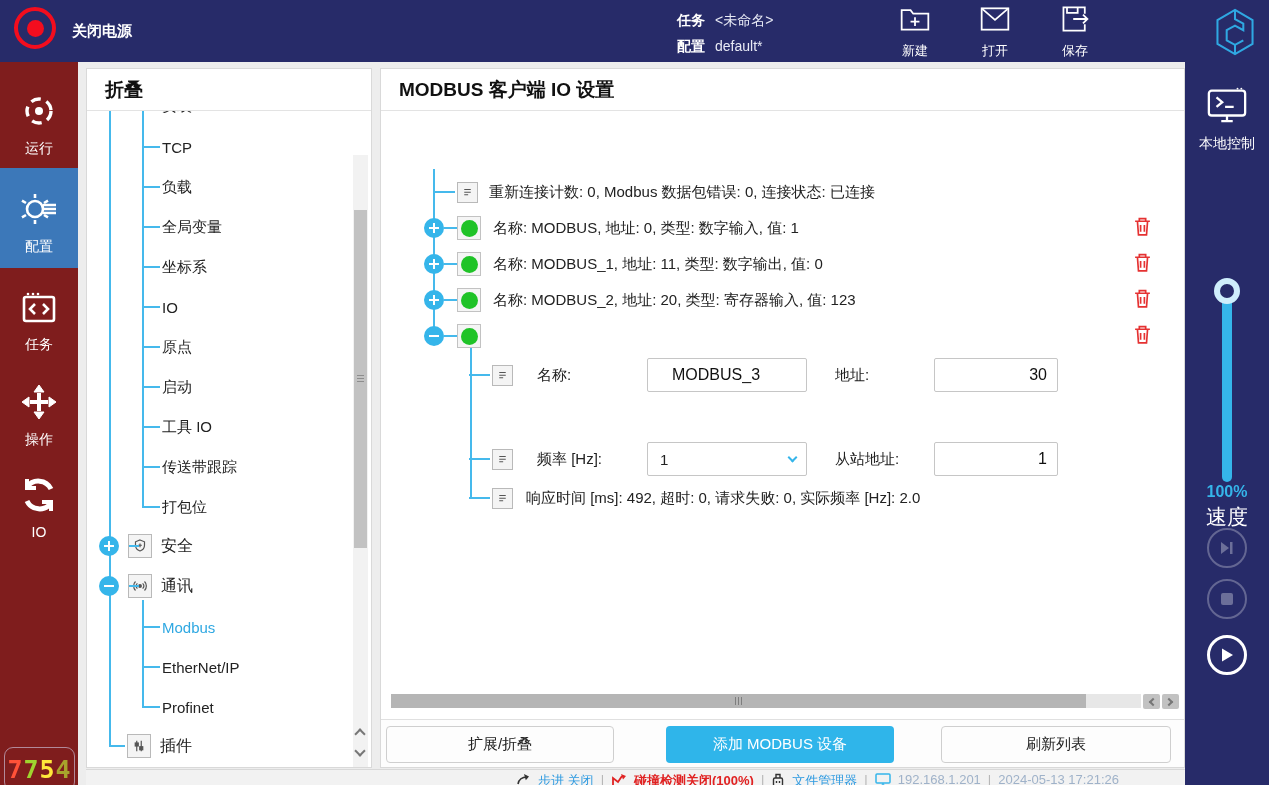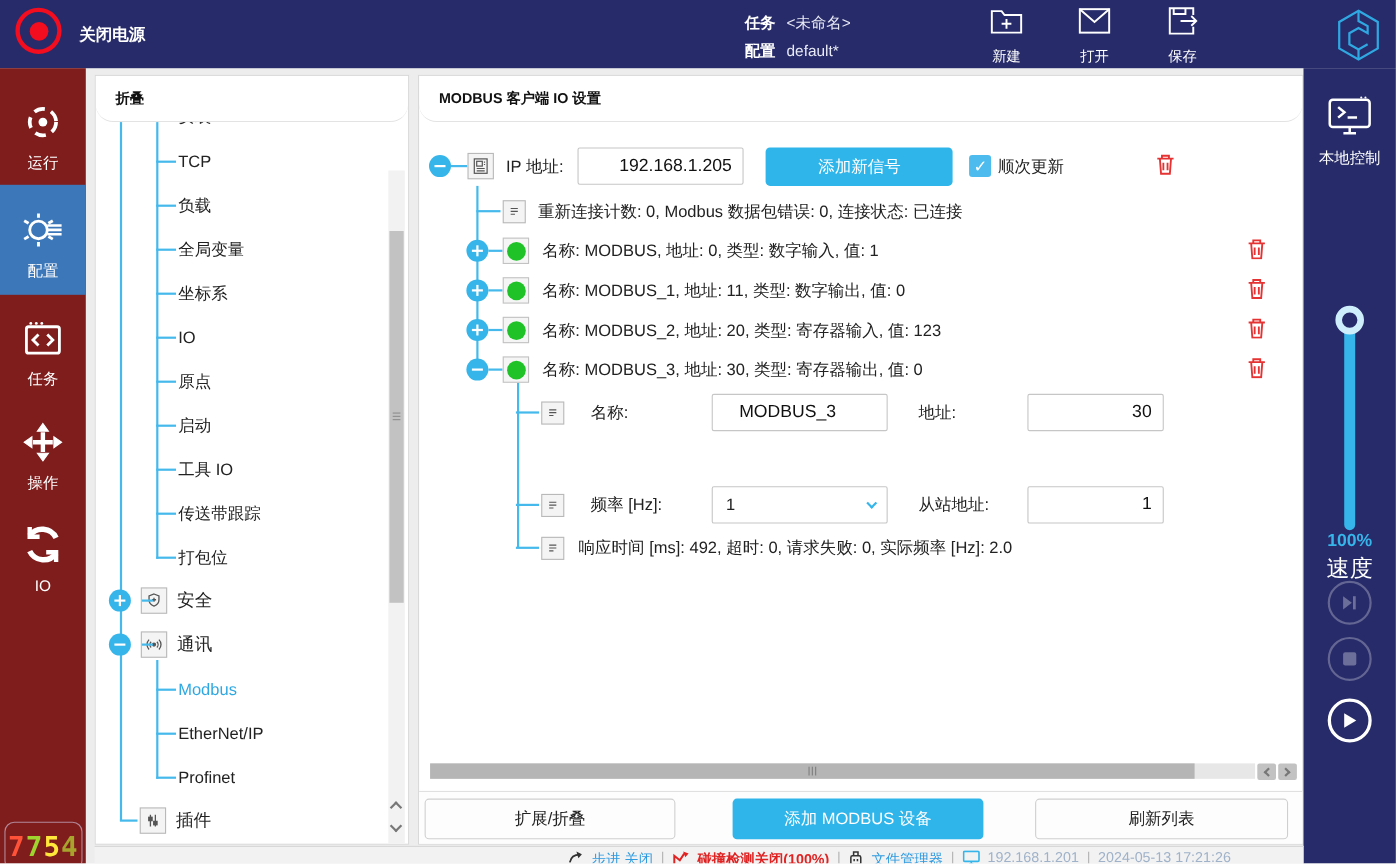--- a/index.html
+++ b/index.html
@@ -19,21 +19,21 @@
   .tb-action svg { display:block; }
 
   
   .leftnav { left:0; top:62px; width:78px; height:723px; background:#7f1d1d; }
   .ln-item { left:0; width:78px; display:flex; flex-direction:column; align-items:center; gap:7px; color:#fff; font-size:14px; cursor:pointer; padding-top:8px; }
   .ln-item.active { background:#3c78b9; }
   .counter-box { left:4px; top:685px; width:71px; height:44px; border:1px solid rgba(220,225,255,.55); border-radius:9px; display:flex; align-items:center; justify-content:center; font-size:25px; font-weight:bold; letter-spacing:1px; font-family:"DejaVu Sans Mono",monospace; }
 
   
   .panel { background:#fff; border:1px solid #d9d9d9; }
-  .panel-head { height:42px; border-bottom:1px solid #e3e3e3; display:flex; align-items:center; padding-left:18px; font-size:13px; font-weight:bold; color:#111;border-radius:16px; }
+  .panel-head { height:42px; border-bottom:1px solid #e3e3e3; display:flex; align-items:center; padding-left:18px; font-size:19px; font-weight:bold; color:#111; }
   .tree-panel { left:86px; top:68px; width:286px; height:700px; }
   .tree-body { position:relative; height:656px; overflow:hidden; }
   .rail { position:absolute; width:2px; background:#45b9ec; }
   .trow { position:absolute; height:28px; display:flex; align-items:center; font-size:15px; color:#222; cursor:pointer; }
   .trow .tick { position:absolute; height:2px; background:#45b9ec; top:13px; }
   .tlabel.hl { color:#2fa8e2; }
   .xcircle { width:20px; height:20px; border-radius:50%; background:#35b5ea; position:relative; flex:none; }
   .xcircle::before { content:""; position:absolute; left:5px; top:9px; width:10px; height:2px; background:#fff; }
   .xcircle.plus::after { content:""; position:absolute; left:9px; top:5px; width:2px; height:10px; background:#fff; }
   .sqicon { width:24px; height:24px; background:#f4f4f4; border:1px solid #b9b9b9; display:flex; align-items:center; justify-content:center; flex:none; }
@@ -296,39 +296,20 @@
     </div>
   </div>
 </section>
 
 <section class="abs panel main-panel">
   <div class="panel-head">MODBUS 客户端 IO 设置</div>
   <div class="main-body">
     <i class="rail" style="left:52px; top:58px; height:167px;"></i>
     <i class="rail" style="left:89px; top:237px; height:150px;"></i>
 
-    <div class="mrow" style="left:9px; top:23px; height:34px; width:780px;">
-      <span class="xcircle"></span>
-      <i style="width:15px; height:2px; background:#45b9ec;"></i>
-      <span class="sqicon">
-          <svg width="16" height="16" viewBox="0 0 22 22" fill="none" stroke="#555" stroke-width="1.5">
-            <rect x="3" y="2" width="16" height="18"></rect>
-            <rect x="6" y="5" width="7" height="6"></rect>
-            <path d="M6 14h10M6 17h10M15 6h1.5M15 9h1.5"></path>
-          </svg>
-        </span>
-      <span style="margin-left:11px;">IP 地址:</span>
-      <input class="inputbox right" style="margin-left: 13px; width: 151px;" value="192.168.1.205">
-      <button class="btn-blue" style="margin-left:20px; width:170px; height:35px;">添加新信号</button>
-      <span class="checkbox" style="margin-left:15px;">✓</span>
-      <span style="margin-left:6px;">顺次更新</span>
-      <span style="margin-left:84px;"><svg width="17" height="19" viewBox="0 0 16 18" fill="none" stroke="#e53232" stroke-width="1.6">
-            <path d="M1 4h14M5 4V1.5h6V4M3.2 4l1 13h7.6l1-13M6.2 7.5v6.5M9.8 7.5v6.5"></path>
-          </svg></span>
-    </div>
 
     <div class="mrow" style="left:76px; top:71px; height:20px;">
       <span class="tick" style="position:absolute; left:-24px; top:9px; width:22px; height:2px; background:#45b9ec;"></span>
       <span class="sqicon" style="width:21px; height:21px;">
           <svg width="13" height="13" viewBox="0 0 20 20" fill="none" stroke="#555" stroke-width="1.6">
             <path d="M5 5.5h10M5 9.5h10M5 13.5h6"></path>
           </svg>
         </span>
       <span style="margin-left:11px;">重新连接计数:  0,  Modbus 数据包错误:  0,  连接状态: 已连接</span>
     </div>
@@ -365,21 +346,20 @@
       <span style="position:absolute; left:710px;"><svg width="17" height="19" viewBox="0 0 16 18" fill="none" stroke="#e53232" stroke-width="1.6">
             <path d="M1 4h14M5 4V1.5h6V4M3.2 4l1 13h7.6l1-13M6.2 7.5v6.5M9.8 7.5v6.5"></path>
           </svg></span>
     </div>
     <div class="mrow" style="left:43px; top:215px; height:20px; width:740px;">
       <span class="xcircle"></span>
       <i style="width:13px; height:2px; background:#45b9ec;"></i>
       <span class="gsq">
           <i class="gdot"></i>
         </span>
-      <span style="margin-left:12px;">名称: MODBUS_3,  地址: 30,  类型: 寄存器输出,  值: 0</span>
       <span style="position:absolute; left:710px;"><svg width="17" height="19" viewBox="0 0 16 18" fill="none" stroke="#e53232" stroke-width="1.6">
             <path d="M1 4h14M5 4V1.5h6V4M3.2 4l1 13h7.6l1-13M6.2 7.5v6.5M9.8 7.5v6.5"></path>
           </svg></span>
     </div>
 
     <div class="mrow" style="left:111px; top:247px; height:34px; width:600px;">
       <span class="tick" style="position:absolute; left:-23px; top:16px; width:21px; height:2px; background:#45b9ec;"></span>
       <span class="sqicon" style="width:21px; height:21px;">
           <svg width="13" height="13" viewBox="0 0 20 20" fill="none" stroke="#555" stroke-width="1.6">
             <path d="M5 5.5h10M5 9.5h10M5 13.5h6"></path>

